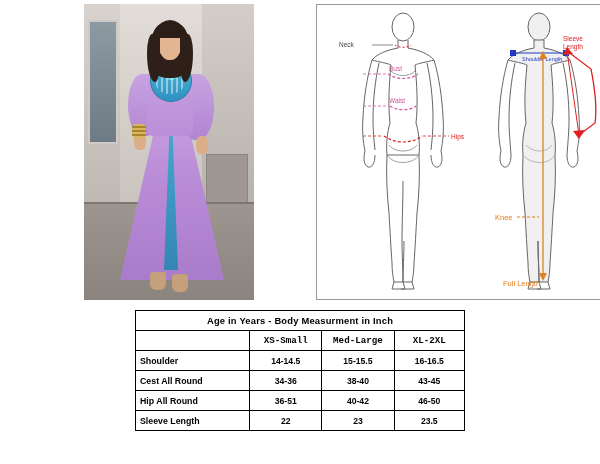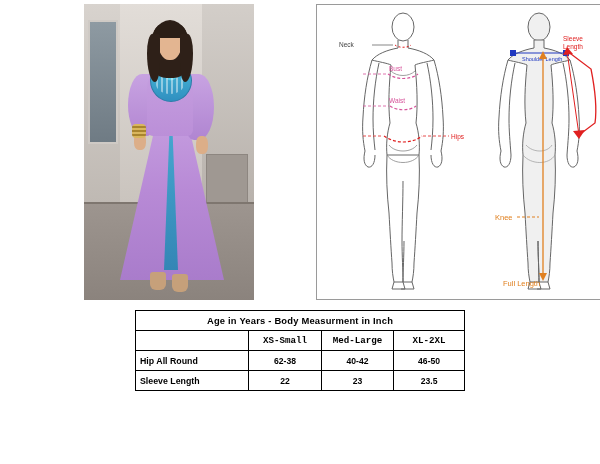--- a/index.html
+++ b/index.html
@@ -447,22 +447,34 @@
           <td class="title-cell" colspan="4">Age in Years - Body Measurment in Inch</td>
         </tr>
         <tr>
           <td class="hdr-blank"></td>
           <td class="hdr-size">XS-Small</td>
           <td class="hdr-size">Med-Large</td>
           <td class="hdr-size">XL-2XL</td>
         </tr>
 
         <tr>
+          <td class="row-label">Shoulder</td>
+          <td class="val">14-14.5</td>
+          <td class="val">15-15.5</td>
+          <td class="val">16-16.5</td>
+        </tr>
+        <tr>
+          <td class="row-label">Cest All Round</td>
+          <td class="val">34-36</td>
+          <td class="val">38-40</td>
+          <td class="val">43-45</td>
+        </tr>
+        <tr>
           <td class="row-label">Hip All Round</td>
-          <td class="val">62-38</td>
+          <td class="val">36-51</td>
           <td class="val">40-42</td>
           <td class="val">46-50</td>
         </tr>
         <tr>
           <td class="row-label">Sleeve Length</td>
           <td class="val">22</td>
           <td class="val">23</td>
           <td class="val">23.5</td>
         </tr>
       </tbody>

